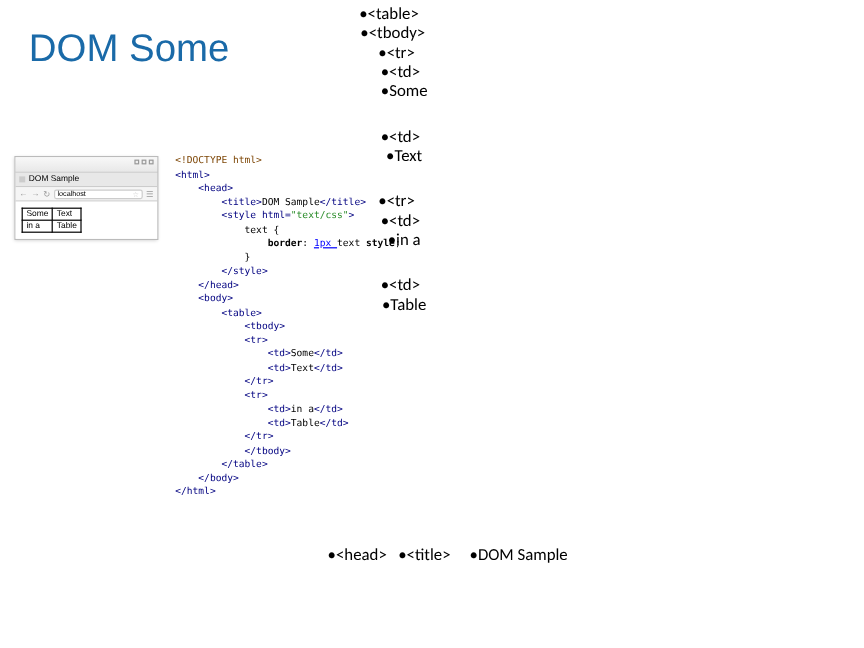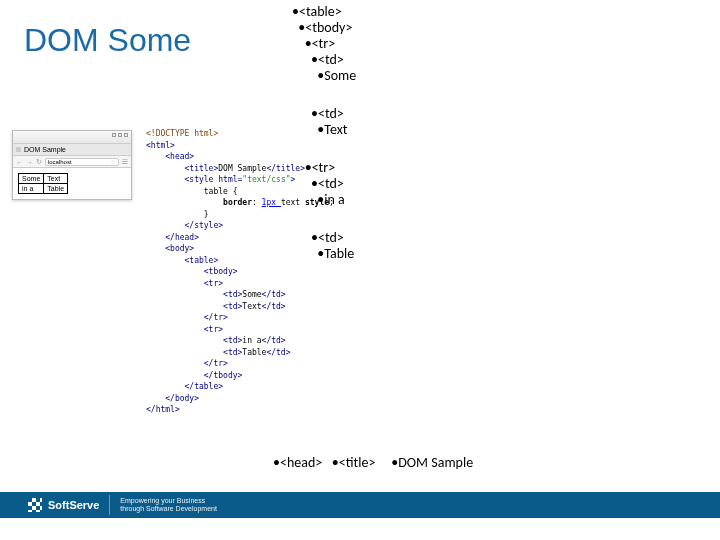--- a/index.html
+++ b/index.html
@@ -91,21 +91,21 @@
 
   
   .tree {
     position: absolute;
     left: 292px;
     top: 4px;
     font-size: 14px;
     line-height: 16px;
     font-family: Calibri, Arial, sans-serif;
   }
-  .tree .b { display:block; }
+  .tree .b { display:block;text-align:center; }
   .spacer { height: 22px; }
 
   .tree2 {
     position: absolute;
     left: 273px;
     top: 455px;
     font-size: 14px;
     line-height: 16px;
     font-family: Calibri, Arial, sans-serif;
   }
@@ -180,21 +180,21 @@
       </tbody>
         </table>
     </div>
   </div>
 
   <div class="code"><span class="keyw">&lt;!DOCTYPE html&gt;</span>
 <span class="tag">&lt;html&gt;</span>
     <span class="tag">&lt;head&gt;</span>
         <span class="tag">&lt;title&gt;</span><span class="txt">DOM Sample</span><span class="tag">&lt;/title&gt;</span>
         <span class="tag">&lt;style </span><span class="tag">html=</span><span class="str">"text/css"</span><span class="tag">&gt;</span>
-            <span class="txt">table {</span>
+            <span class="txt">text {</span>
                 <span class="brd">border</span><span class="txt">: </span><span class="num">1px </span><span class="txt">text </span><span class="brd">style</span><span class="txt">;</span>
             <span class="txt">}</span>
         <span class="tag">&lt;/style&gt;</span>
     <span class="tag">&lt;/head&gt;</span>
     <span class="tag">&lt;body&gt;</span>
         <span class="tag">&lt;table&gt;</span>
             <span class="tag">&lt;tbody&gt;</span>
             <span class="tag">&lt;tr&gt;</span>
                 <span class="tag">&lt;td&gt;</span><span class="txt">Some</span><span class="tag">&lt;/td&gt;</span>
                 <span class="tag">&lt;td&gt;</span><span class="txt">Text</span><span class="tag">&lt;/td&gt;</span>
@@ -225,23 +225,14 @@
     <span class="b">&nbsp;&nbsp;&nbsp;&nbsp;&nbsp;&nbsp;•<span>&lt;td&gt;</span></span>
     <span class="b">&nbsp;&nbsp;&nbsp;&nbsp;&nbsp;&nbsp;&nbsp;&nbsp;•<span>Table</span></span>
   </div>
 
   <div class="tree2">
     <span class="b">•<span>&lt;head&gt;</span></span>
     <span class="b">&nbsp;&nbsp;•<span>&lt;title&gt;</span></span>
     <span class="b">&nbsp;&nbsp;&nbsp;&nbsp;•<span>DOM Sample</span></span>
   </div>
 
-  <div class="footer">
-    <div class="checker"></div>
-    <span class="brand">SoftServe</span>
-    <div class="divider"></div>
-    <div class="tagline">
-      <div>Empowering your Business</div>
-      <div>through Software Development</div>
-    </div>
-  </div>
 
 </div>
 
 </body></html>

